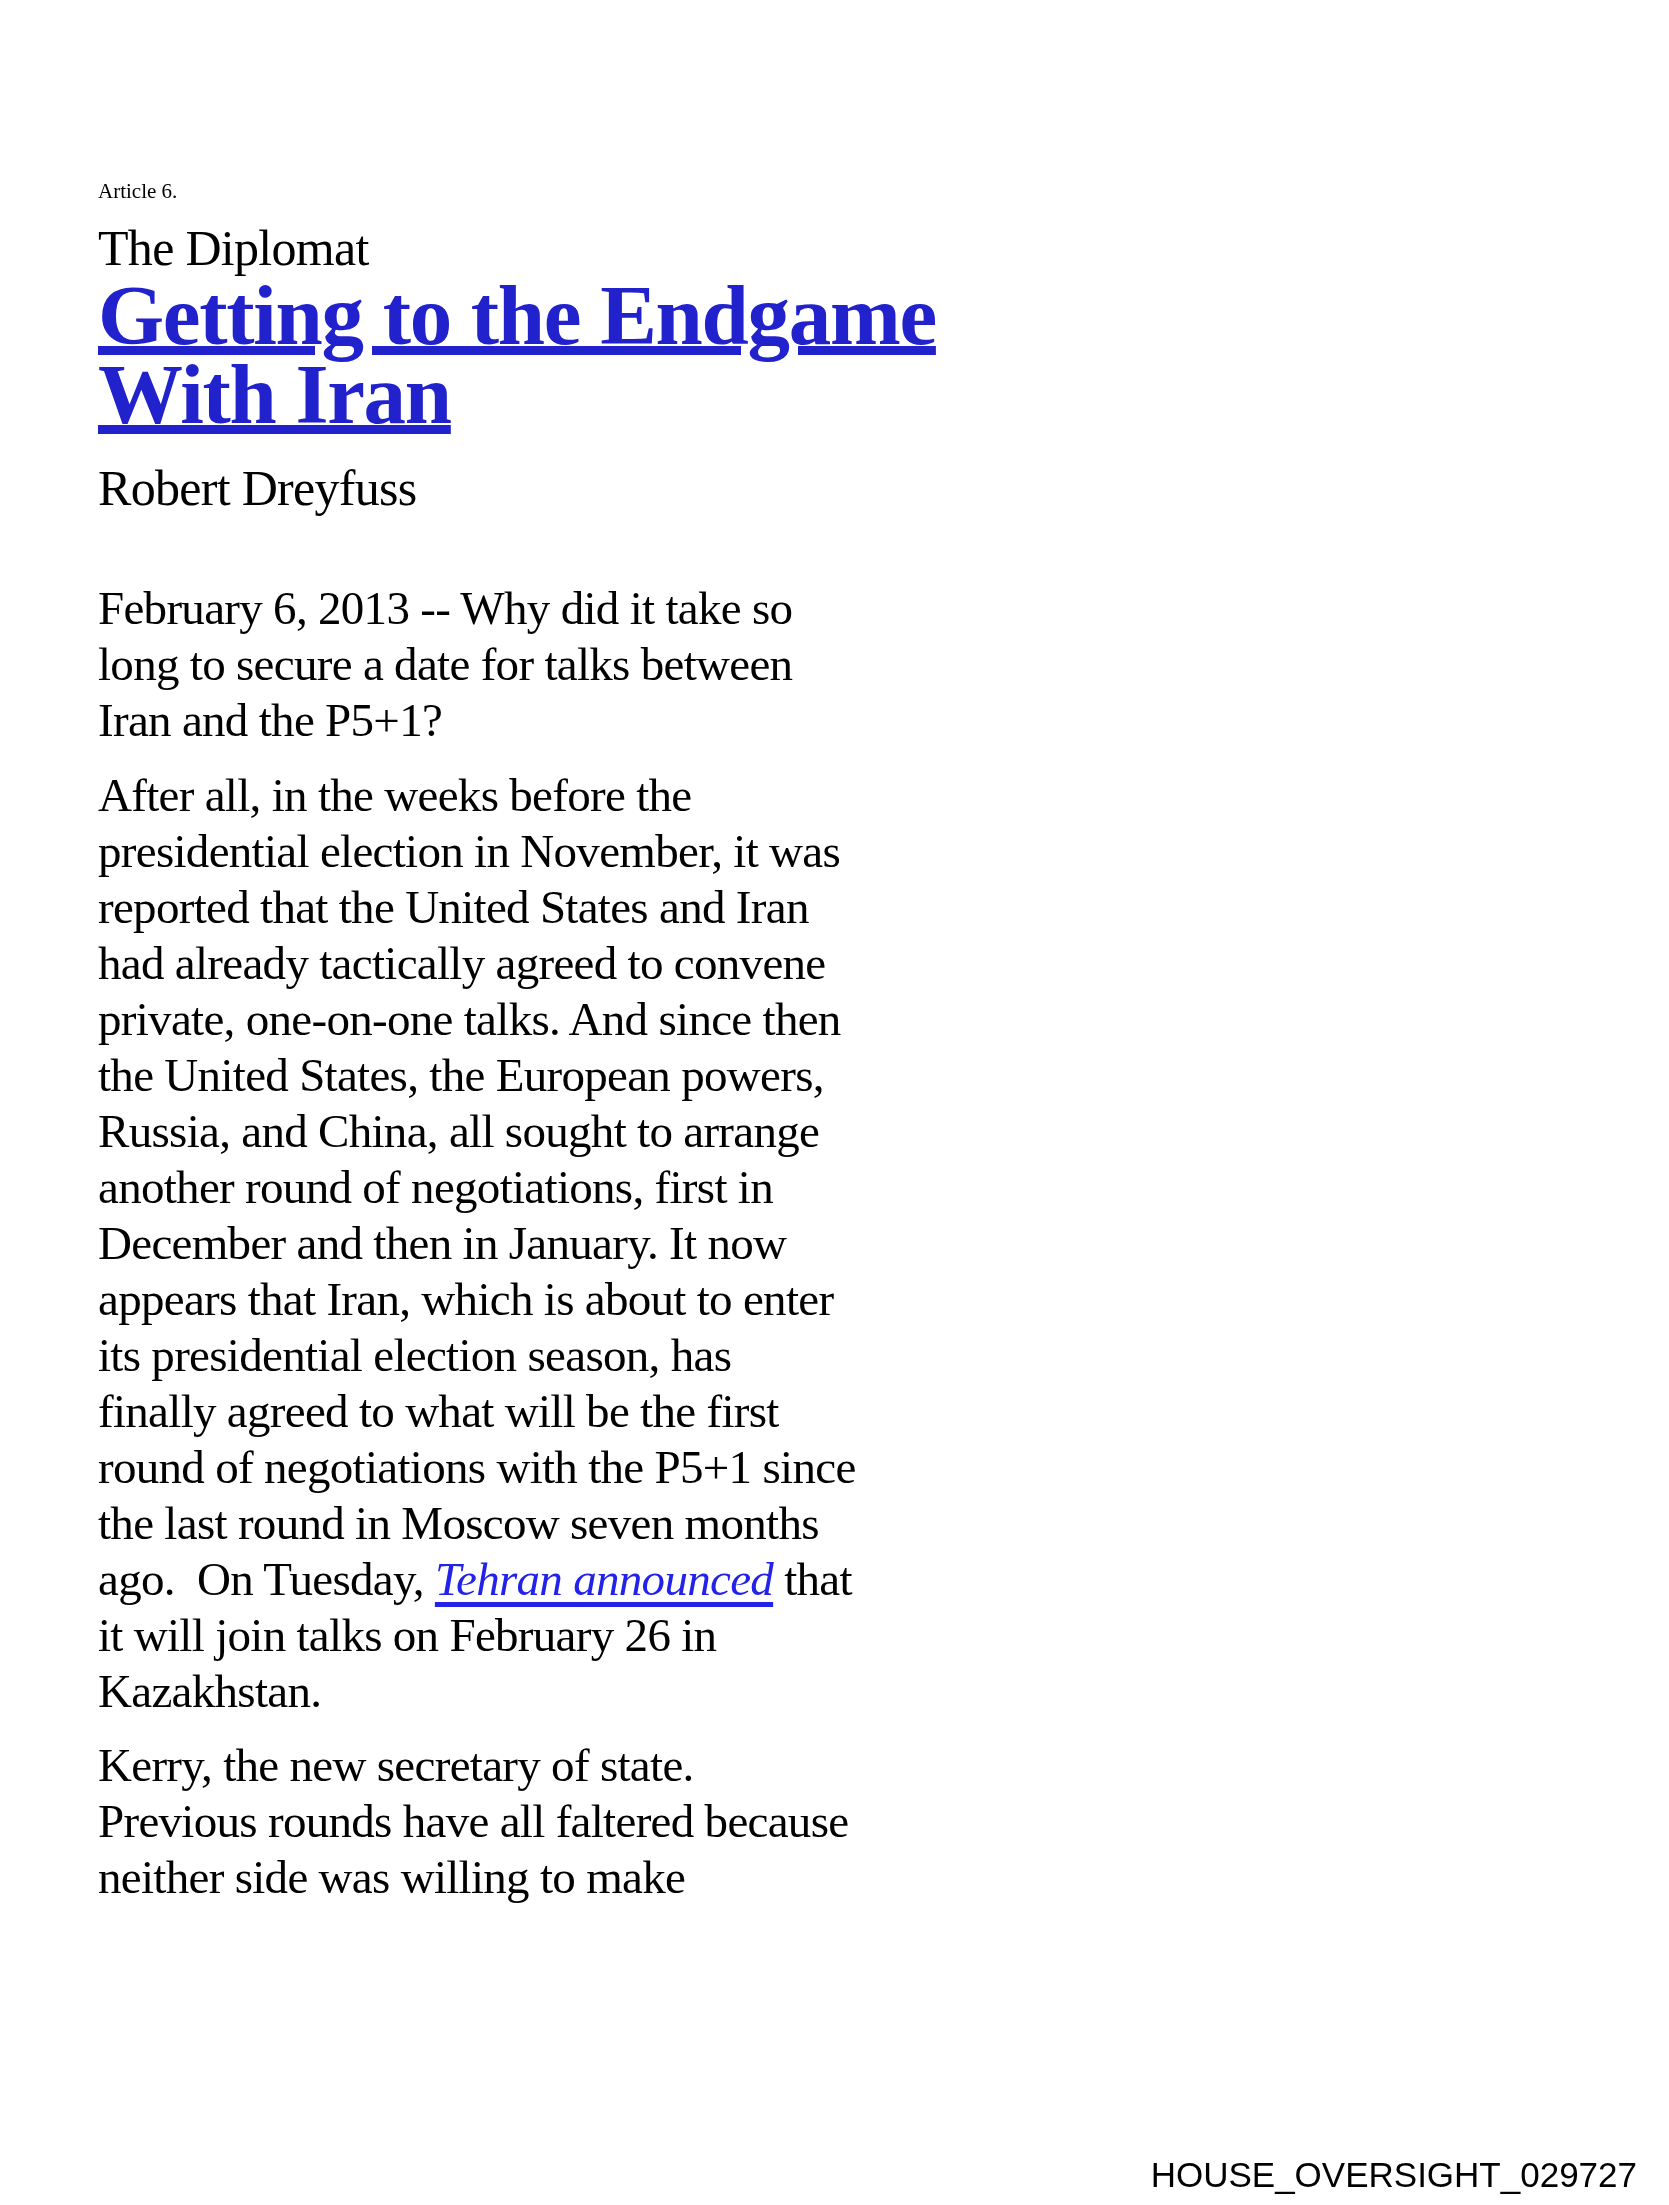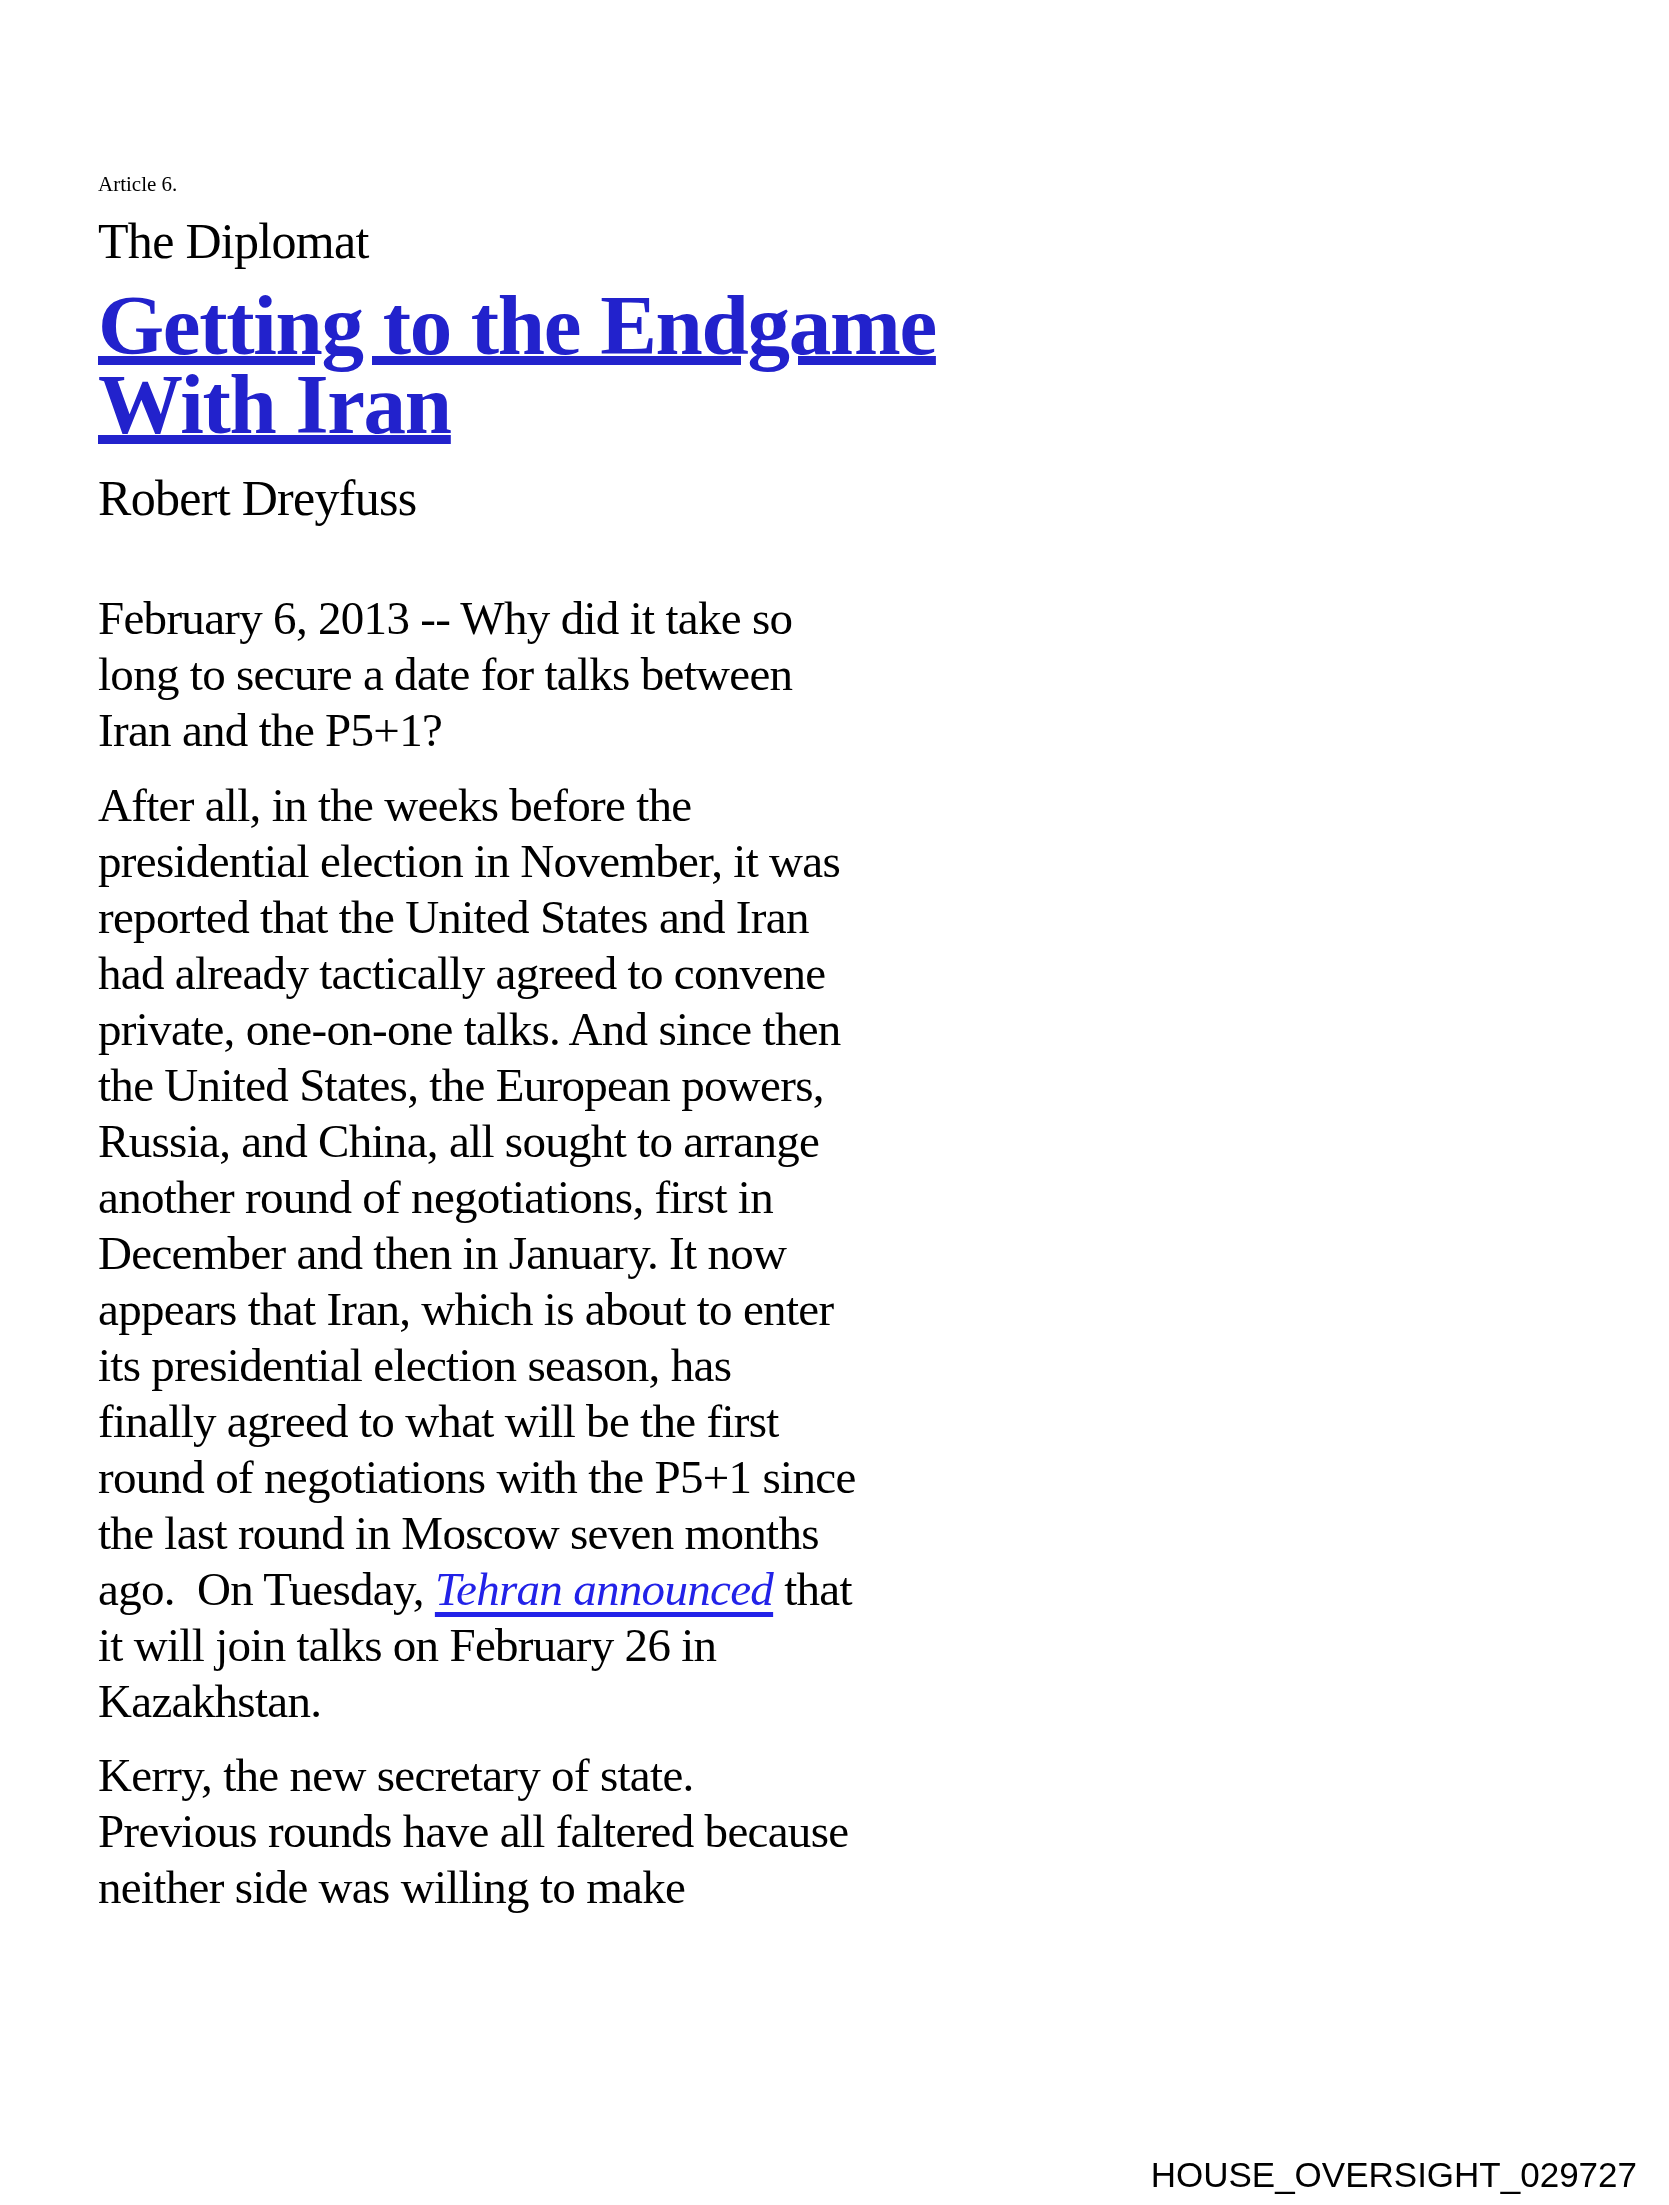--- a/index.html
+++ b/index.html
@@ -12,37 +12,36 @@
     width: 1669px;
     height: 2205px;
     background: #ffffff;
     overflow: hidden;
     font-family: "Liberation Serif", "DejaVu Serif", serif;
     color: #000000;
   }
   .content {
     position: absolute;
     left: 98px;
-    top: 173px;
+    top: 180px;
     width: 929px;
   }
   .article-label {
     font-size: 21px;
     line-height: 22px;
     letter-spacing: 0;
   }
   .publication {
     font-size: 50px;
     line-height: 56px;
     margin-top: 18.3px;
     letter-spacing: -0.7px;
   }
   .title-link {
     display: block;
-    margin-top: 17px;
     font-size: 85px;
     line-height: 79px;
     font-weight: bold;
     letter-spacing: -1.3px;
     color: var(--title-blue, #2222CC);
     text-decoration: underline;
     text-decoration-thickness: 8.5px;
     text-underline-offset: 2px;
     cursor: pointer;
   }

